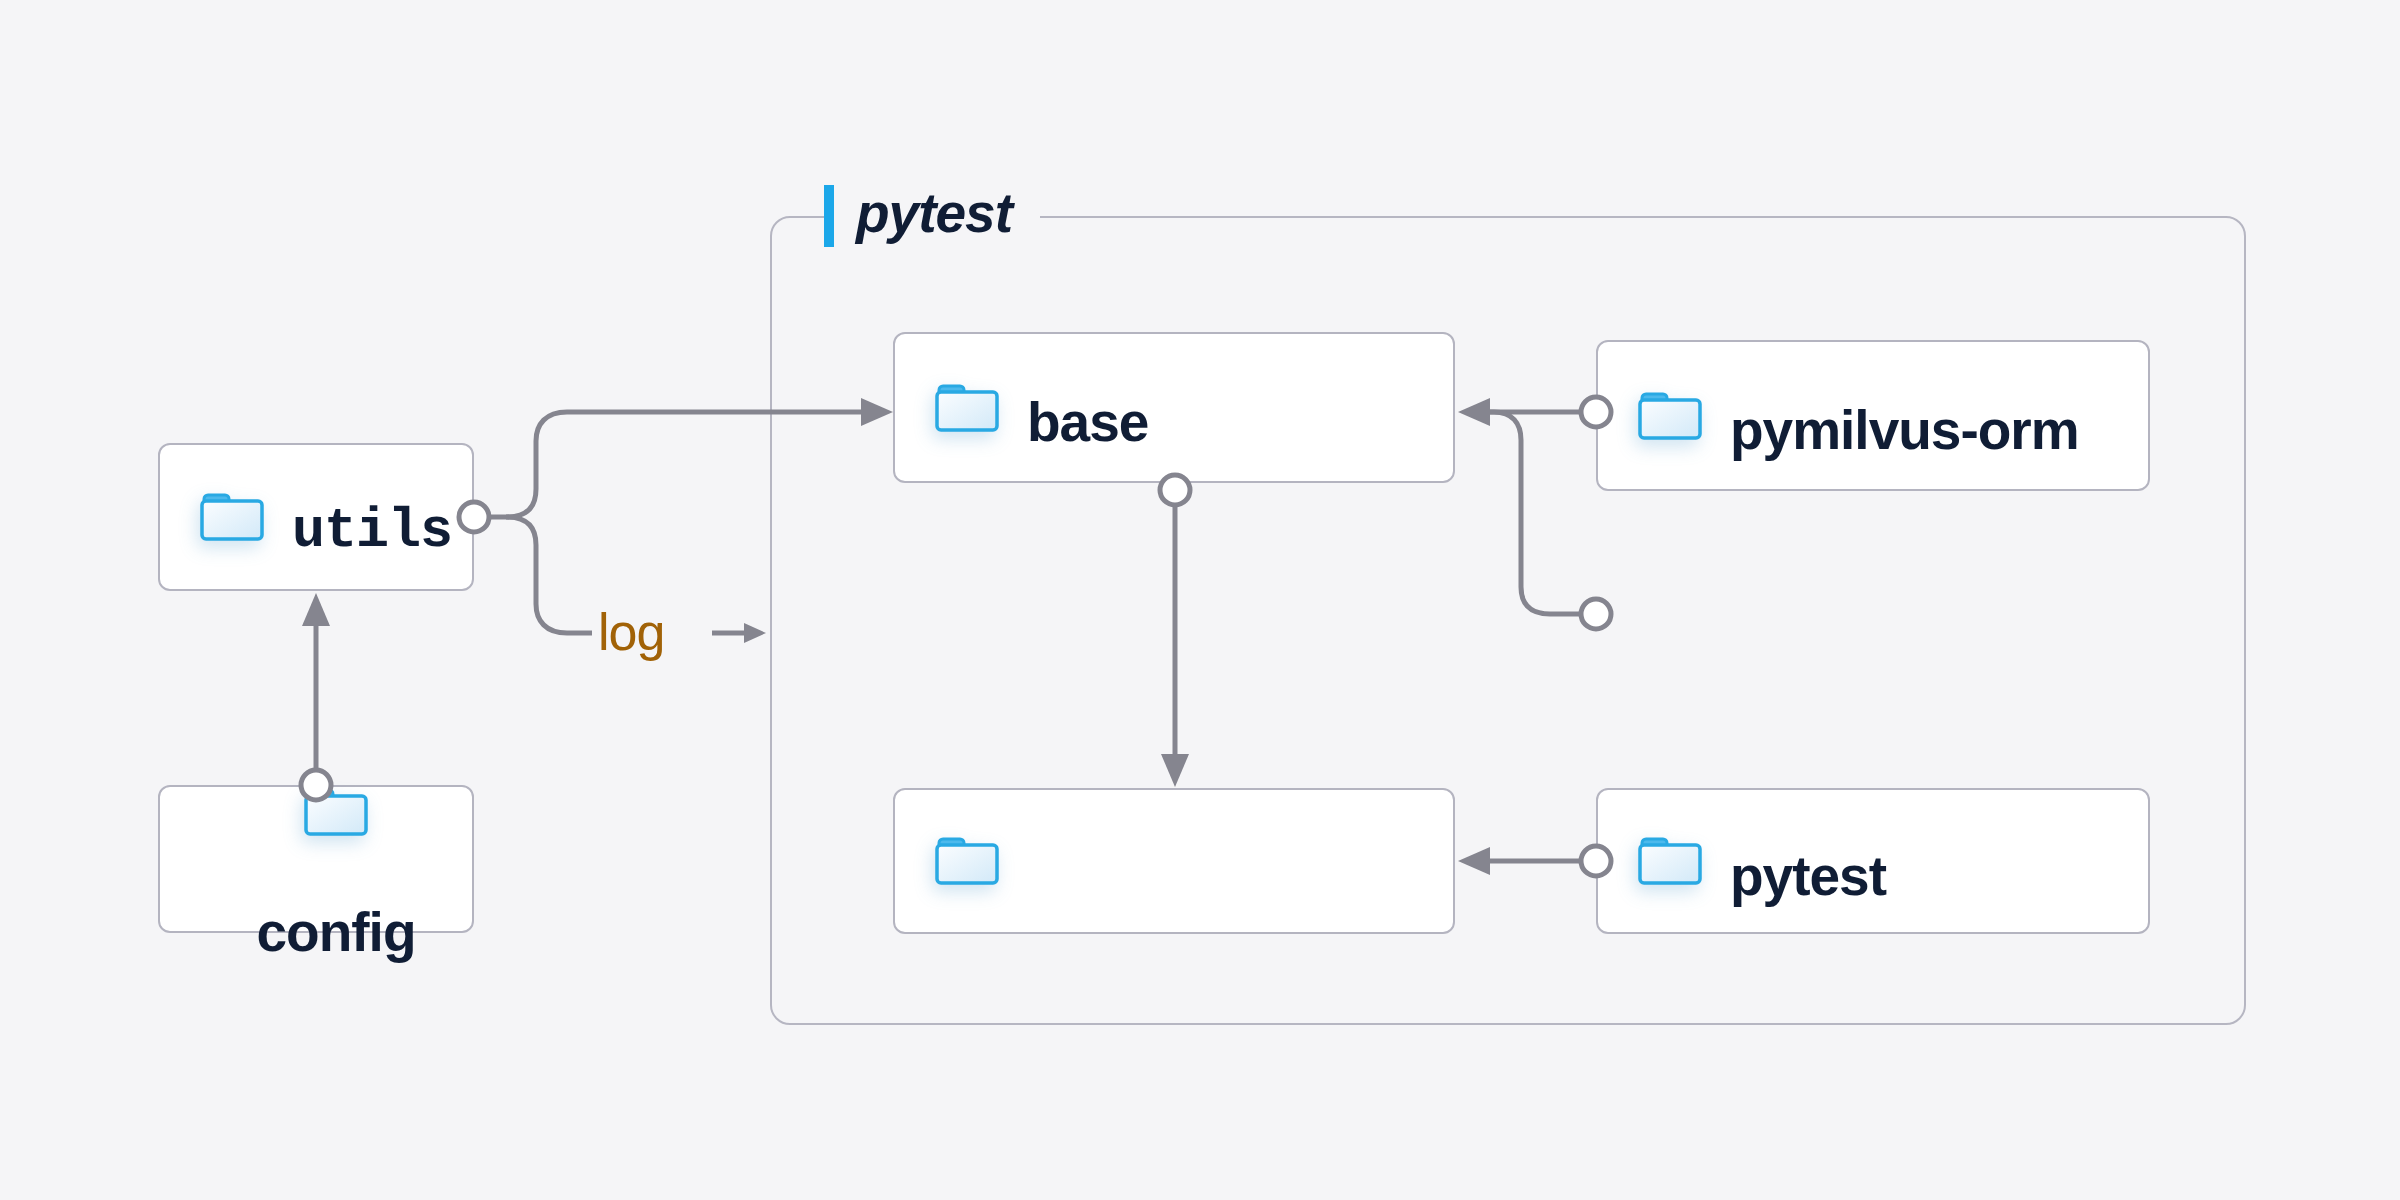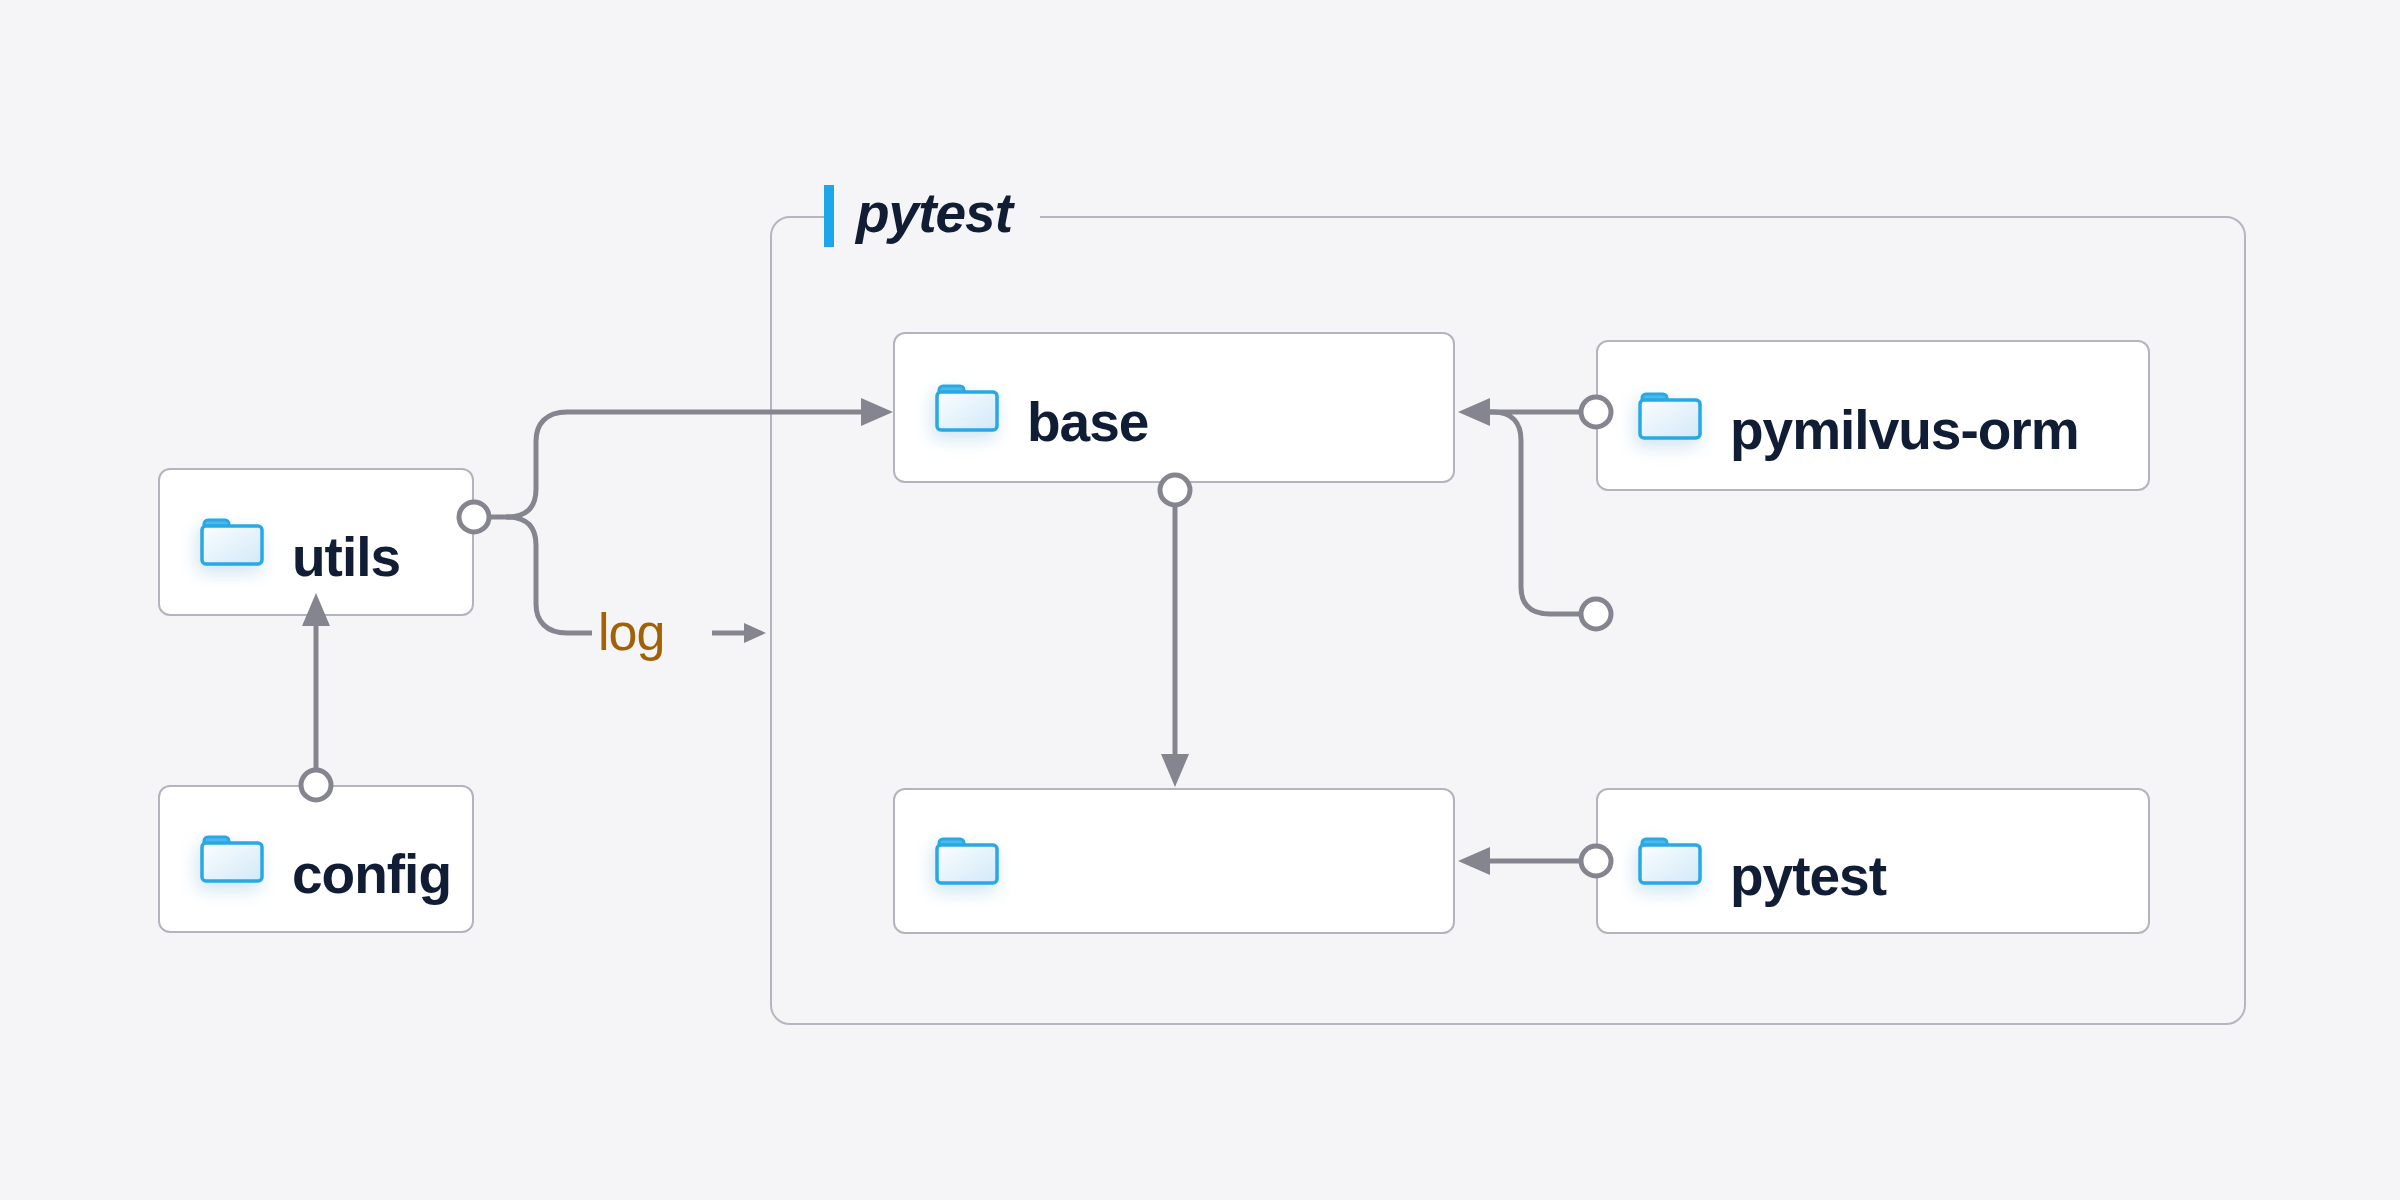--- a/index.html
+++ b/index.html
@@ -17,22 +17,22 @@
   .accent-bar{width:10px;height:62px;background:#1ba7e9;}
   .group-label{font-size:55px;font-weight:700;color:#101d35;letter-spacing:-1px;line-height:1;padding-bottom:6px;}
 
   .node{
     position:absolute;background:#ffffff;border:2px solid #b4b4c0;border-radius:12px;
     display:flex;align-items:center;padding-left:40px;gap:28px;box-sizing:border-box;z-index:1;
   }
   .node .label{font-size:55px;font-weight:700;color:#101d35;letter-spacing:-1px;padding-bottom:6px;margin-top:35px;}
   .folder{flex:0 0 auto;filter:drop-shadow(-3px 7px 9px rgba(41,130,190,.22));}
 
-  #node-utils    {left:158px; top:468px; width:316px; height:148px;}
-  #node-config   {left:158px; top:785px; width:316px; height:148px;}
+  #node-utils    {left:158px; top:443px; width:316px; height:148px;font-family:Liberation Mono, monospace;}
+  #node-config   {left:158px; top:785px; width:316px; height:148px;flex-direction:column;}
   #node-base     {left:893px; top:332px; width:562px; height:151px;}
   #node-pymilvus {left:1596px;top:340px; width:554px; height:151px;}
   #node-check    {left:1596px;top:536px; width:554px; height:152px;}
   #node-testcases{left:893px; top:788px; width:562px; height:146px;}
   #node-common   {left:1596px;top:788px; width:554px; height:146px;}
 
   #connectors{position:absolute;left:0;top:0;width:2400px;height:1200px;z-index:2;pointer-events:none;}
 
   .edge-label{
     position:absolute;left:598px;top:602px;height:60px;line-height:60px;z-index:2;

